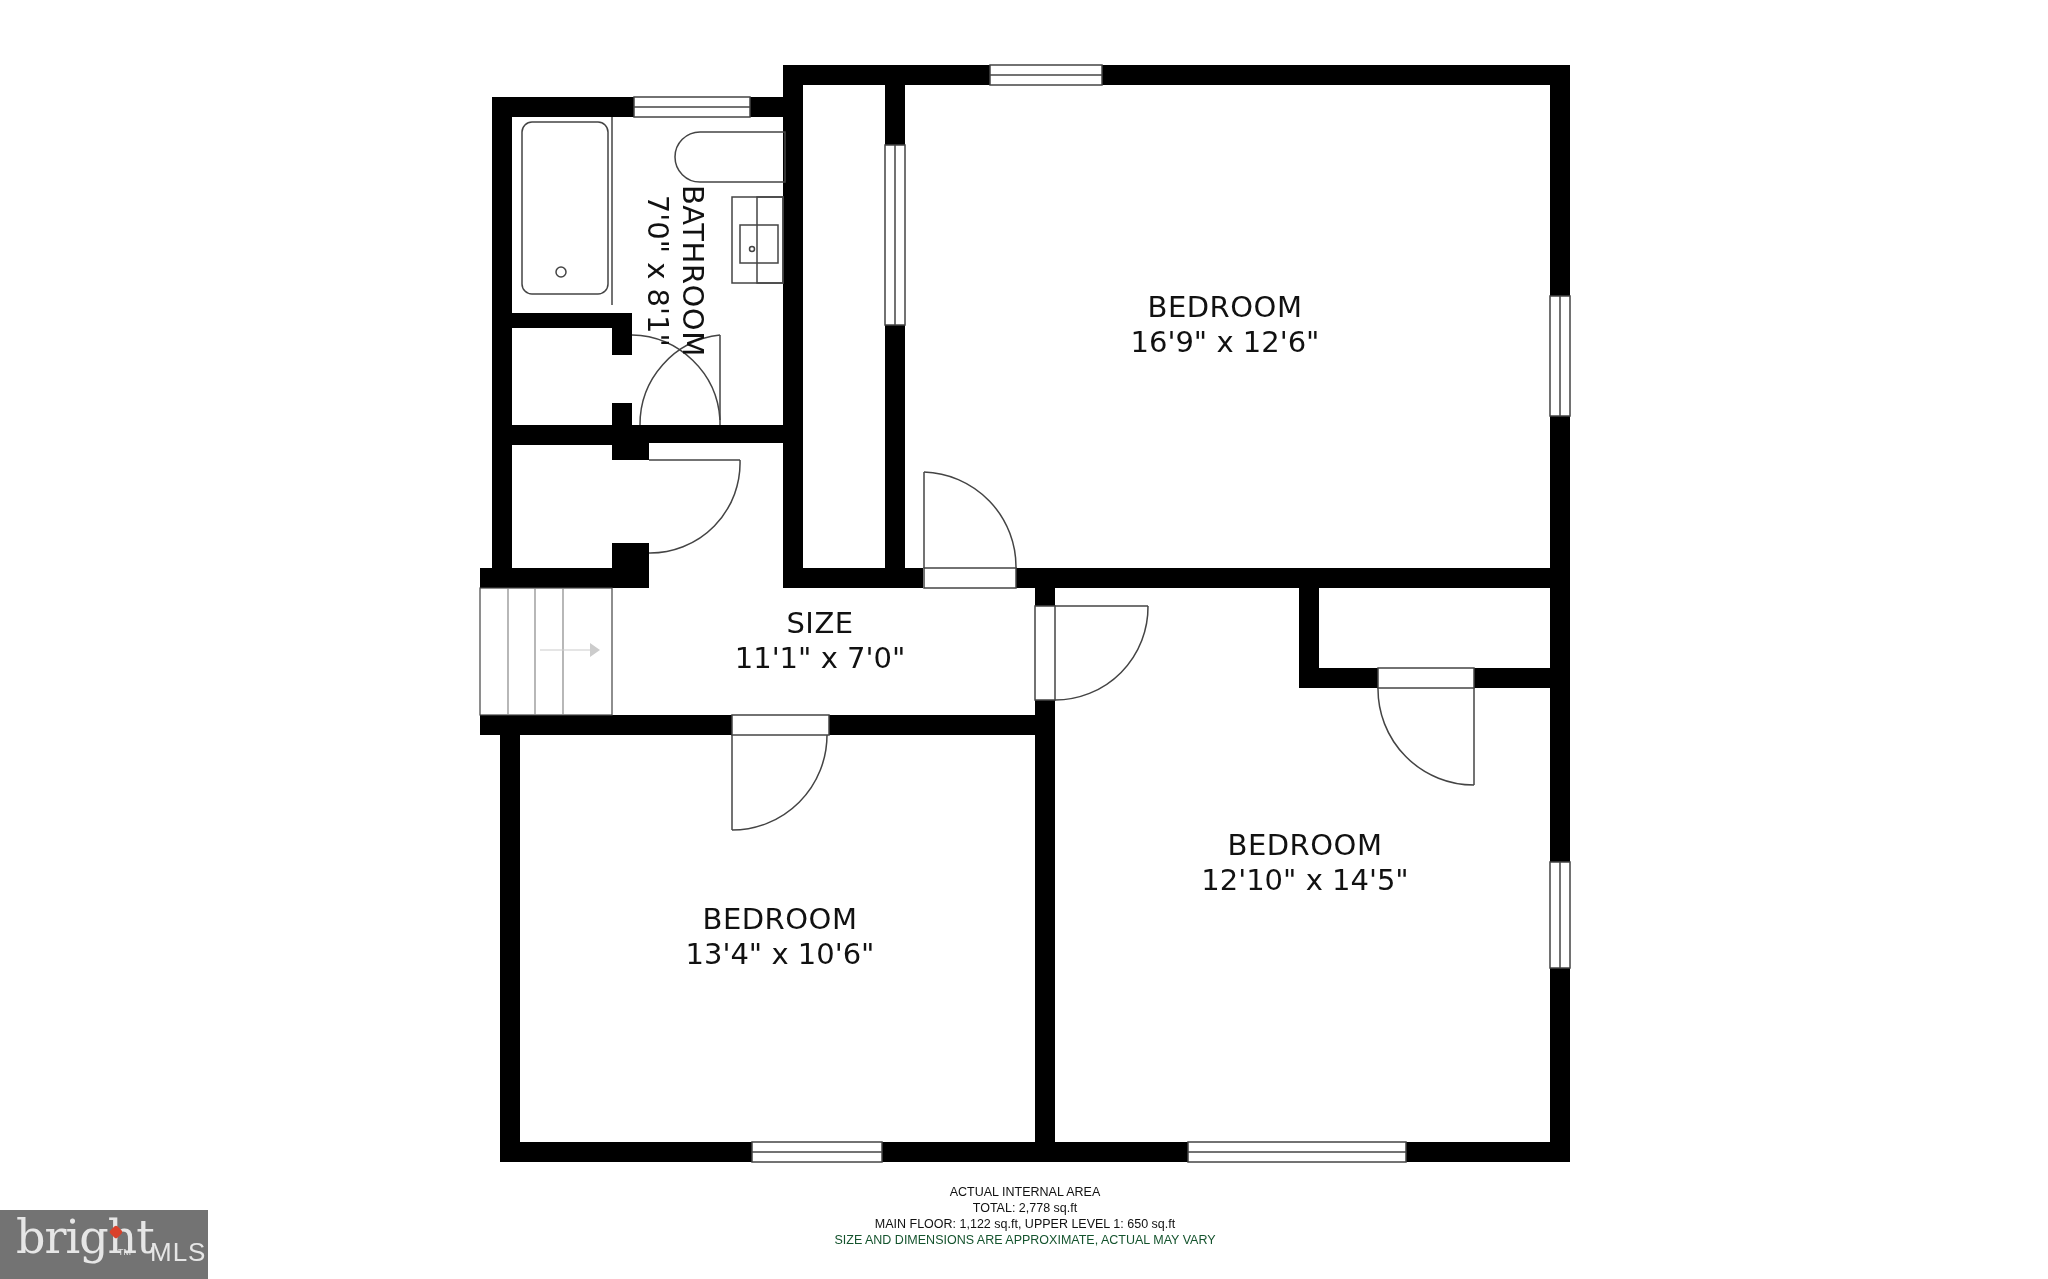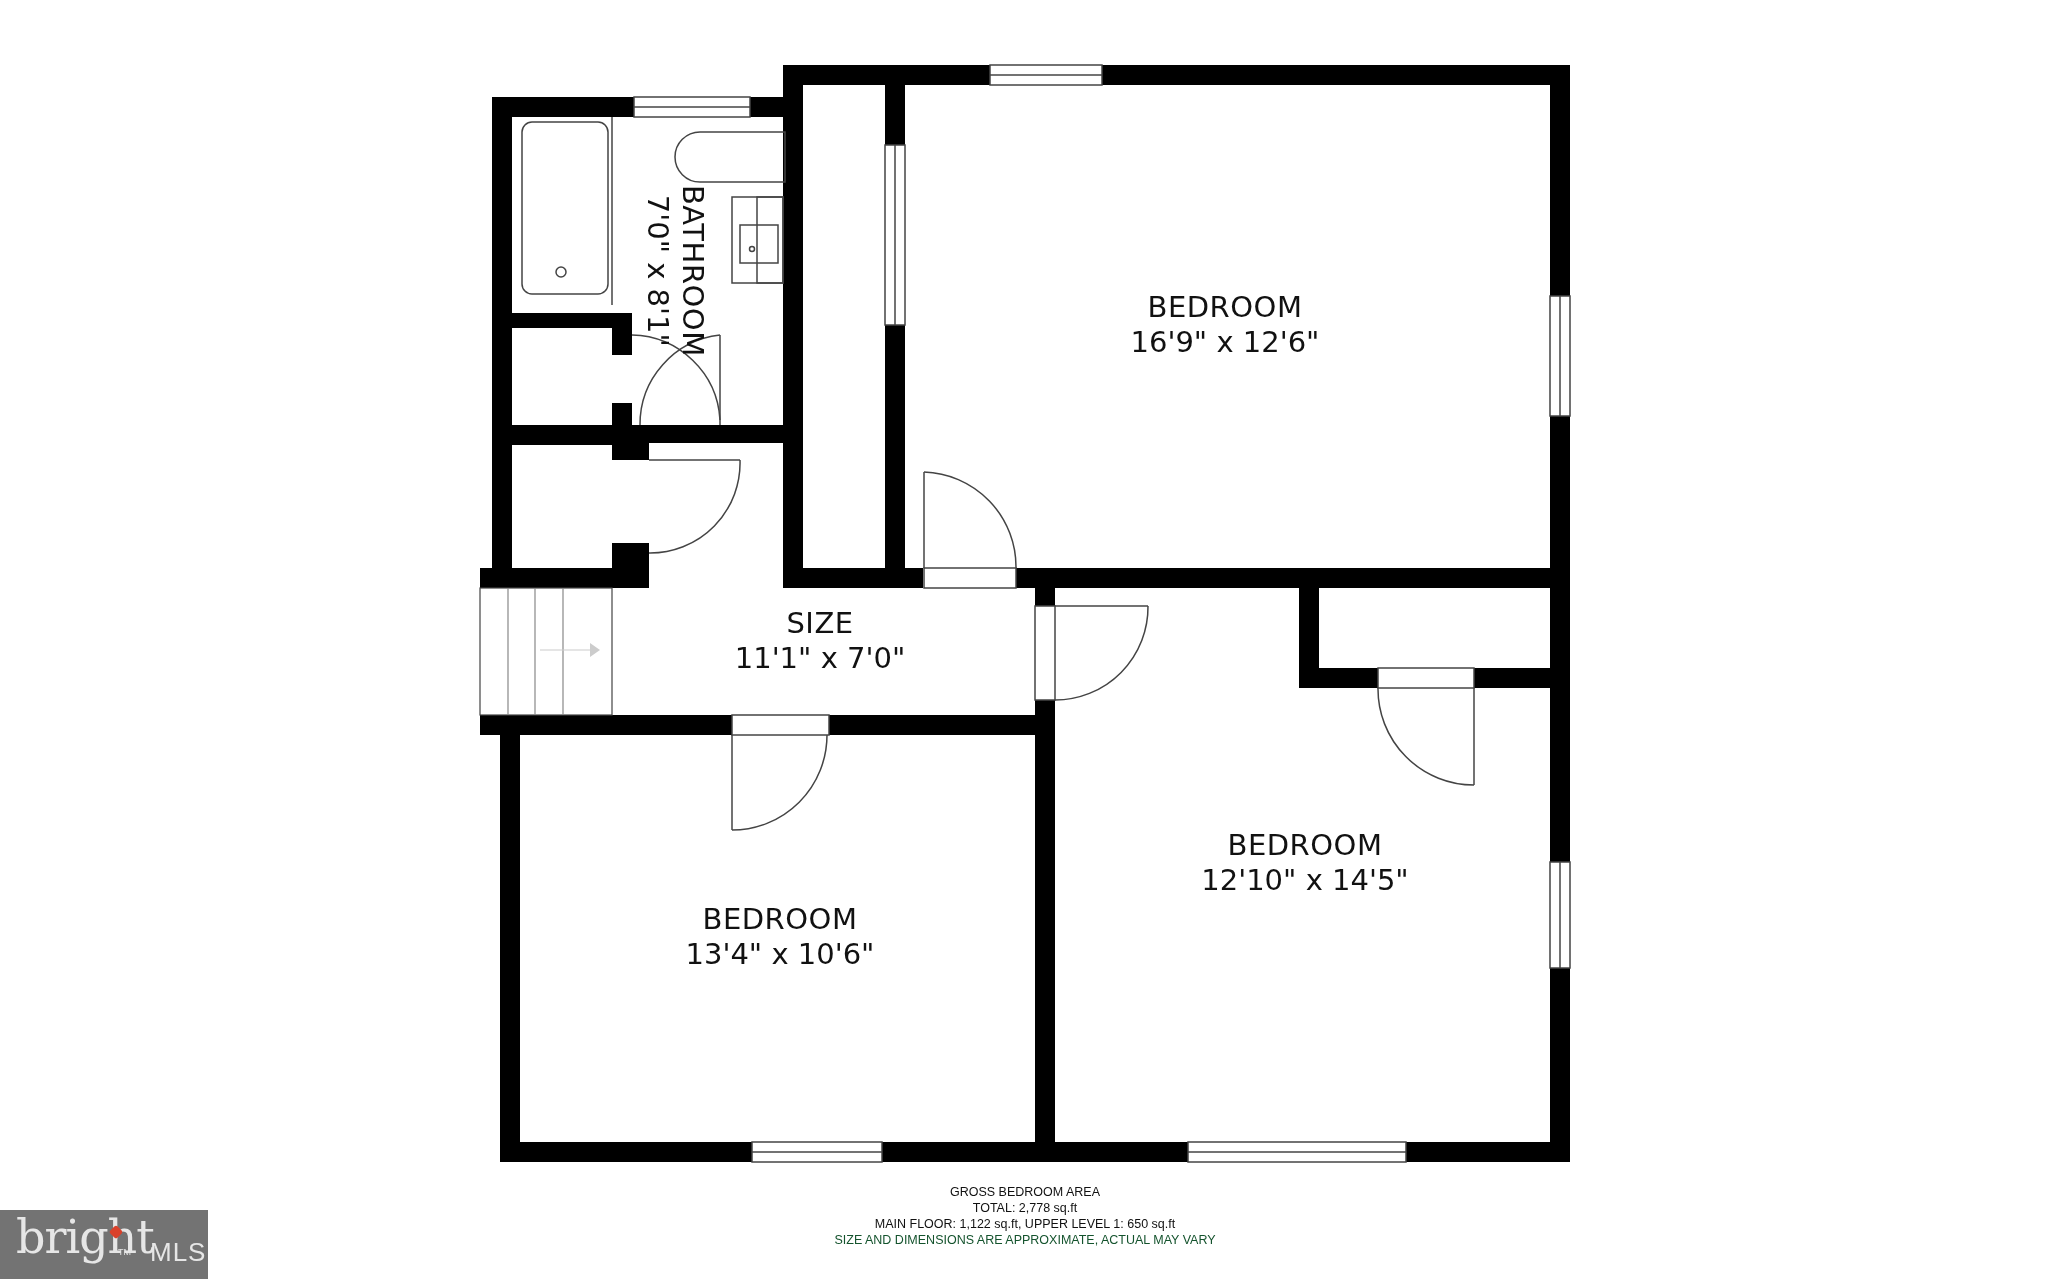--- a/index.html
+++ b/index.html
@@ -146,21 +146,21 @@
   <span class="room-name">BEDROOM</span>
   <span class="room-dim">12'10" x 14'5"</span>
 </div>
 
 <div class="label" style="left:640px;top:902px;width:280px;">
   <span class="room-name">BEDROOM</span>
   <span class="room-dim">13'4" x 10'6"</span>
 </div>
 
 <div class="footer">
-  <div>GROSS BEDROOM AREA</div>
+  <div>ACTUAL INTERNAL AREA</div>
   <div>TOTAL: 2,778 sq.ft</div>
   <div>MAIN FLOOR: 1,122 sq.ft, UPPER LEVEL 1: 650 sq.ft</div>
   <div class="note">SIZE AND DIMENSIONS ARE APPROXIMATE, ACTUAL MAY VARY</div>
 </div>
 
 <div class="logo">
   <span class="word">bright</span>
   <span class="spark"></span>
   <span class="tm">TM</span>
   <span class="mls">MLS</span>

